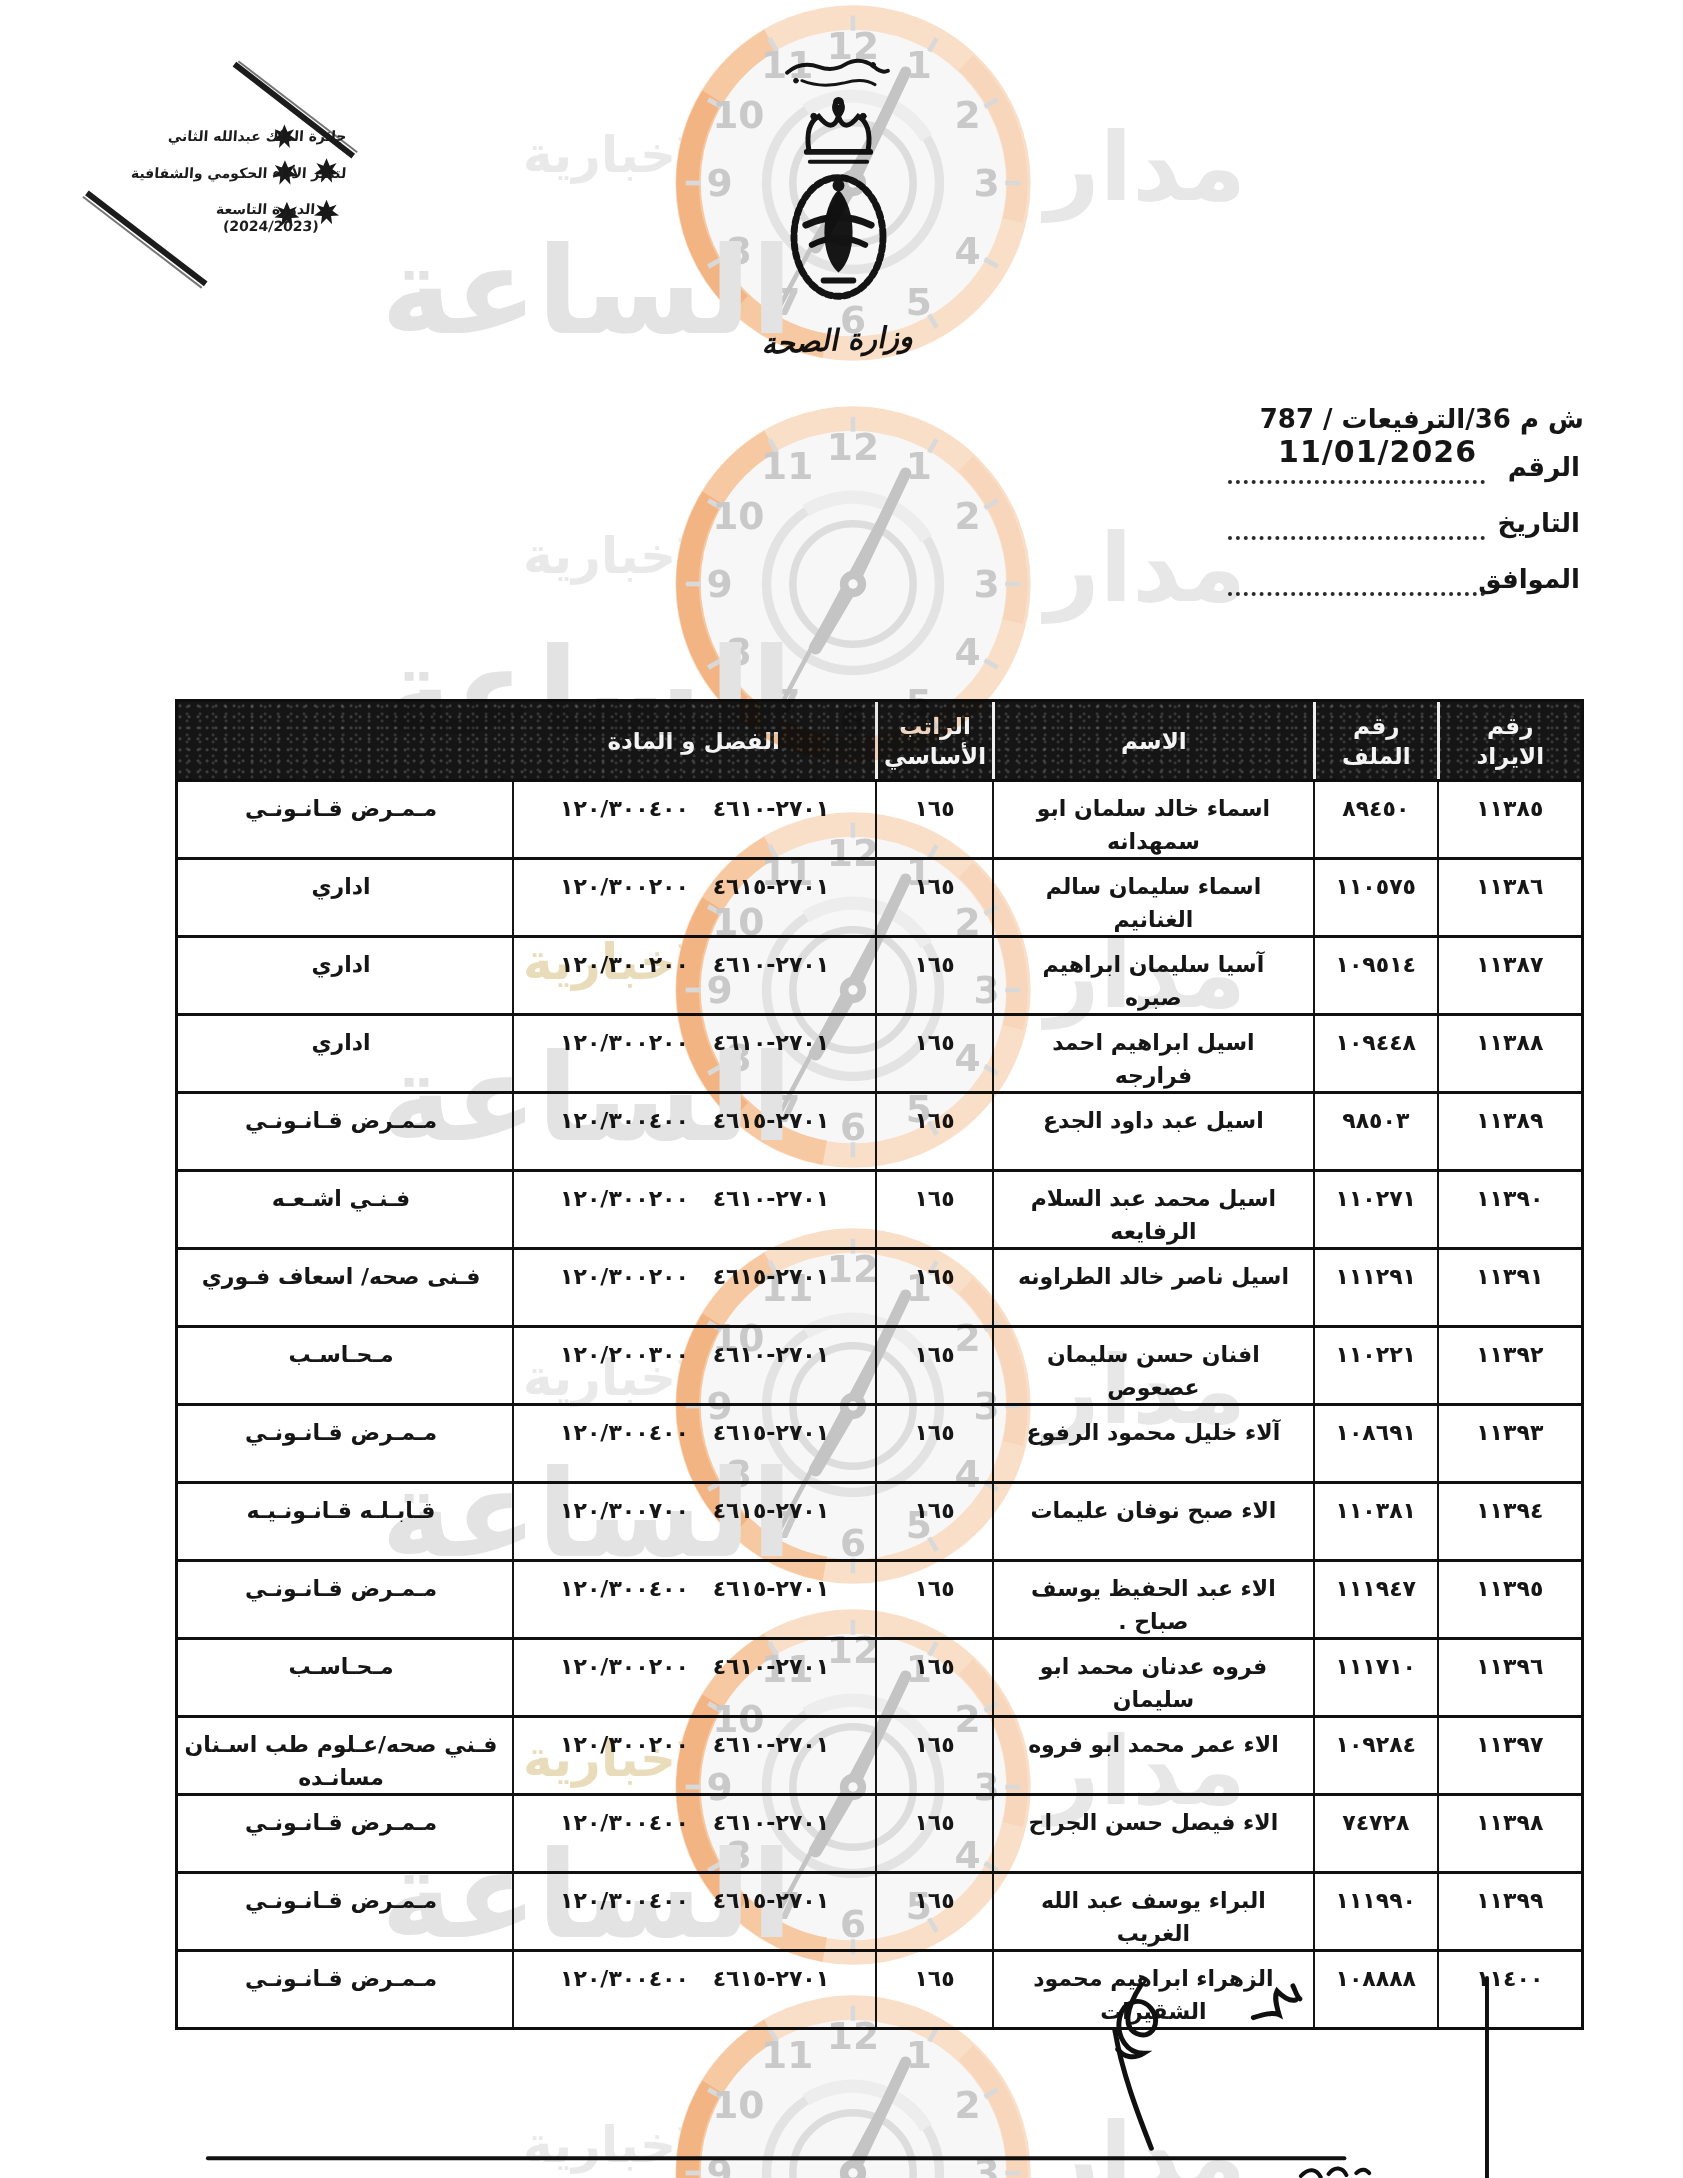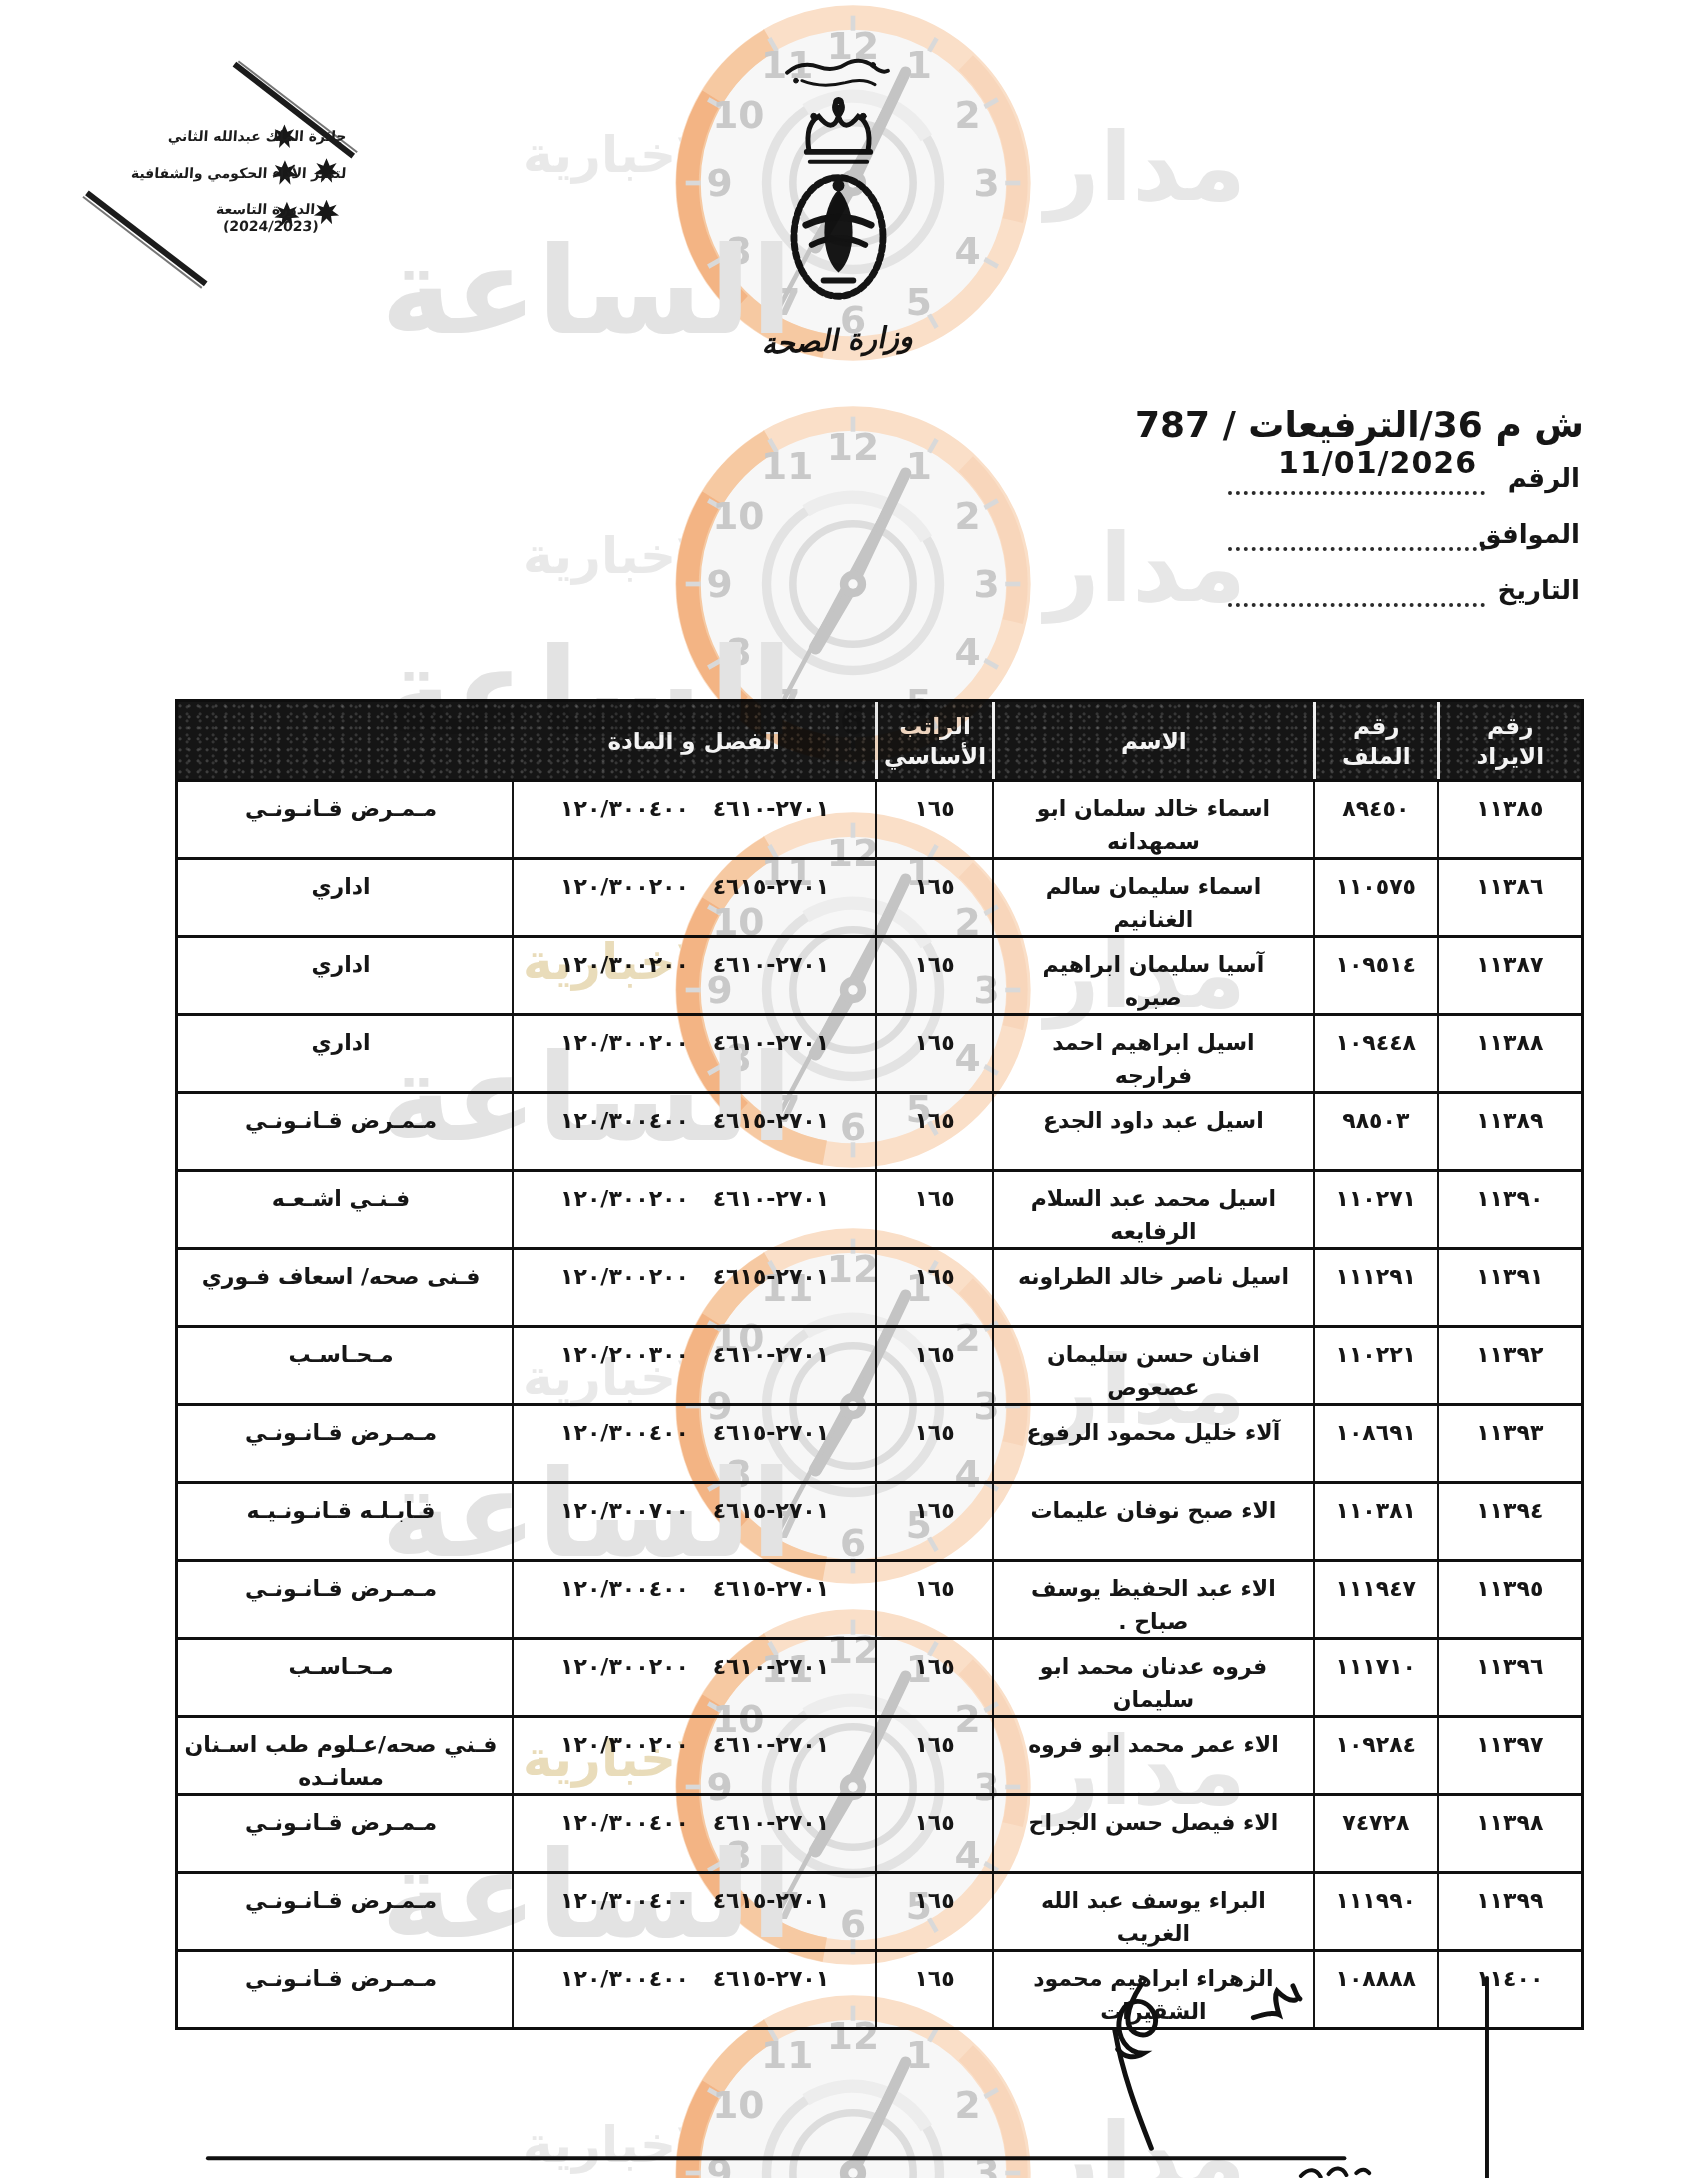--- a/index.html
+++ b/index.html
@@ -8,21 +8,21 @@
   
   #stamp{position:absolute;left:79px;top:59px;width:297px;height:238px;}
   #stamp .st-line{position:absolute;right:30px;text-align:right;font-weight:bold;color:#1c1c1c;
         font-size:14px;letter-spacing:0;white-space:nowrap;transform:skewX(-4deg);}
   
   #emblem{position:absolute;left:762px;top:51px;width:149px;height:269px;}
   #ministry-title{position:absolute;left:748px;top:323px;width:178px;text-align:center;
         font-size:29px;font-weight:bold;font-style:italic;transform:rotate(-3deg);color:#141414;}
   
   #refblock{position:absolute;left:1208px;top:404px;width:376px;direction:rtl;}
-  .ref-class{font-size:36px;font-weight:bold;text-align:right;padding-left:59px;white-space:nowrap;}
+  .ref-class{font-size:26px;font-weight:bold;text-align:right;padding-left:59px;white-space:nowrap;}
   .ref-row{position:relative;height:56px;}
   .ref-label{position:absolute;right:4px;top:18px;font-size:26px;font-weight:bold;}
   .ref-dots{position:absolute;right:99px;top:24px;width:257px;border-bottom:4px dotted #2a2a2a;height:22px;}
   .ref-value{position:absolute;right:107px;top:0;font-size:30px;font-weight:bold;letter-spacing:1px;
         font-family:"DejaVu Sans",sans-serif;}
   
   #ptable{position:absolute;left:175px;top:699px;width:1403px;direction:rtl;border:3px solid #0e0e0e;}
   .thead{display:grid;grid-template-columns:10.3% 8.8% 22.9% 8.3% 25.9% 23.8%;height:77px;
         background:#151515;color:#f4f4f4;border-bottom:3px solid #0e0e0e;
         background-image:radial-gradient(circle at 23% 35%, rgba(255,255,255,.18) 1px, transparent 2px),
@@ -162,25 +162,25 @@
   <div id="ministry-title" data-interactable="false">وزارة الصحة</div>
 
   <div id="refblock" data-interactable="false">
     <div class="ref-class" data-interactable="false">ش م 36/الترفيعات / 787</div>
     <div class="ref-row" data-interactable="false">
       <span class="ref-label" data-interactable="false">الرقم</span>
       <span class="ref-dots" data-interactable="false"></span>
       <span class="ref-value" data-interactable="false">11/01/2026</span>
     </div>
     <div class="ref-row" data-interactable="false">
+      <span class="ref-label" data-interactable="false">التاريخ</span>
+      <span class="ref-dots" data-interactable="false"></span>
+    </div>
+    <div class="ref-row" data-interactable="false">
       <span class="ref-label" data-interactable="false">الموافق</span>
-      <span class="ref-dots" data-interactable="false"></span>
-    </div>
-    <div class="ref-row" data-interactable="false">
-      <span class="ref-label" data-interactable="false">التاريخ</span>
       <span class="ref-dots" data-interactable="false"></span>
     </div>
   </div>
 
   <div id="ptable" data-interactable="false">
     <div class="thead" data-interactable="false">
       <div class="hc" data-interactable="false">رقم
 الايراد</div>
       <div class="hc" data-interactable="false">رقم
 الملف</div>

